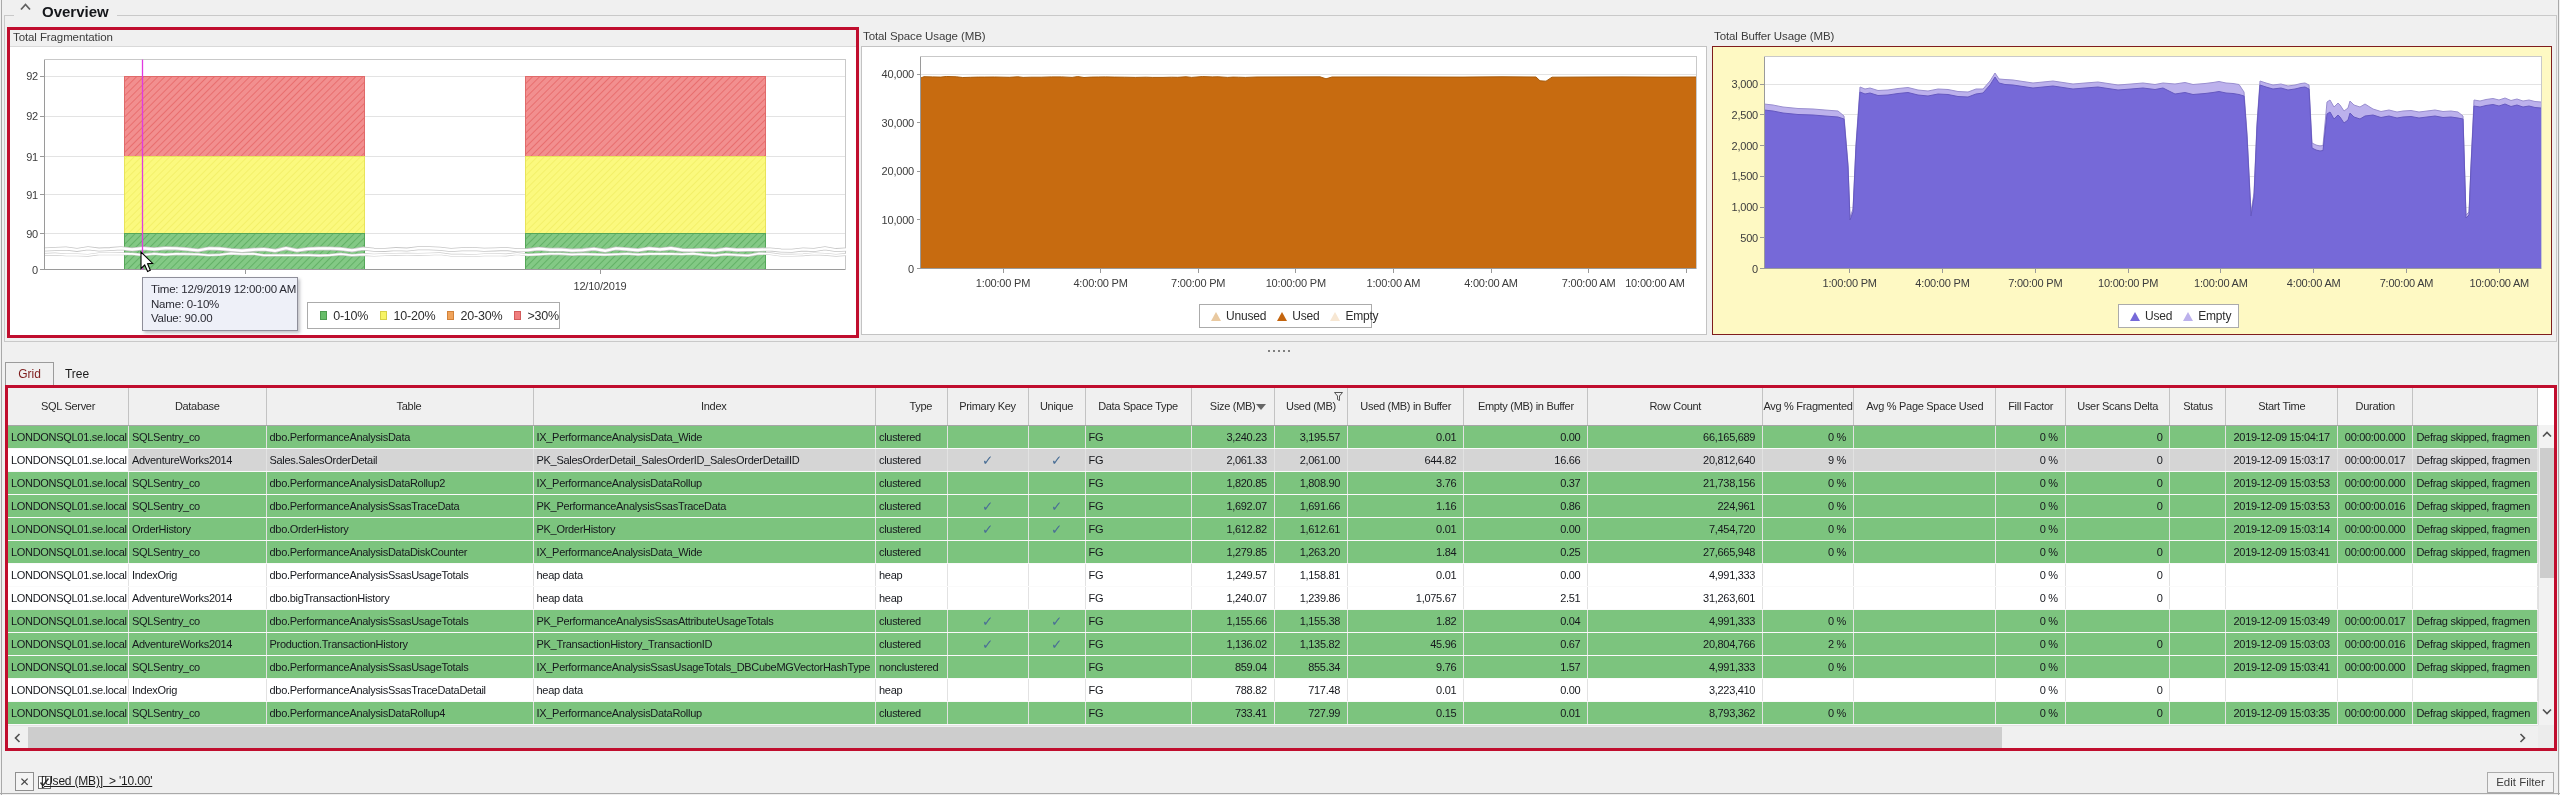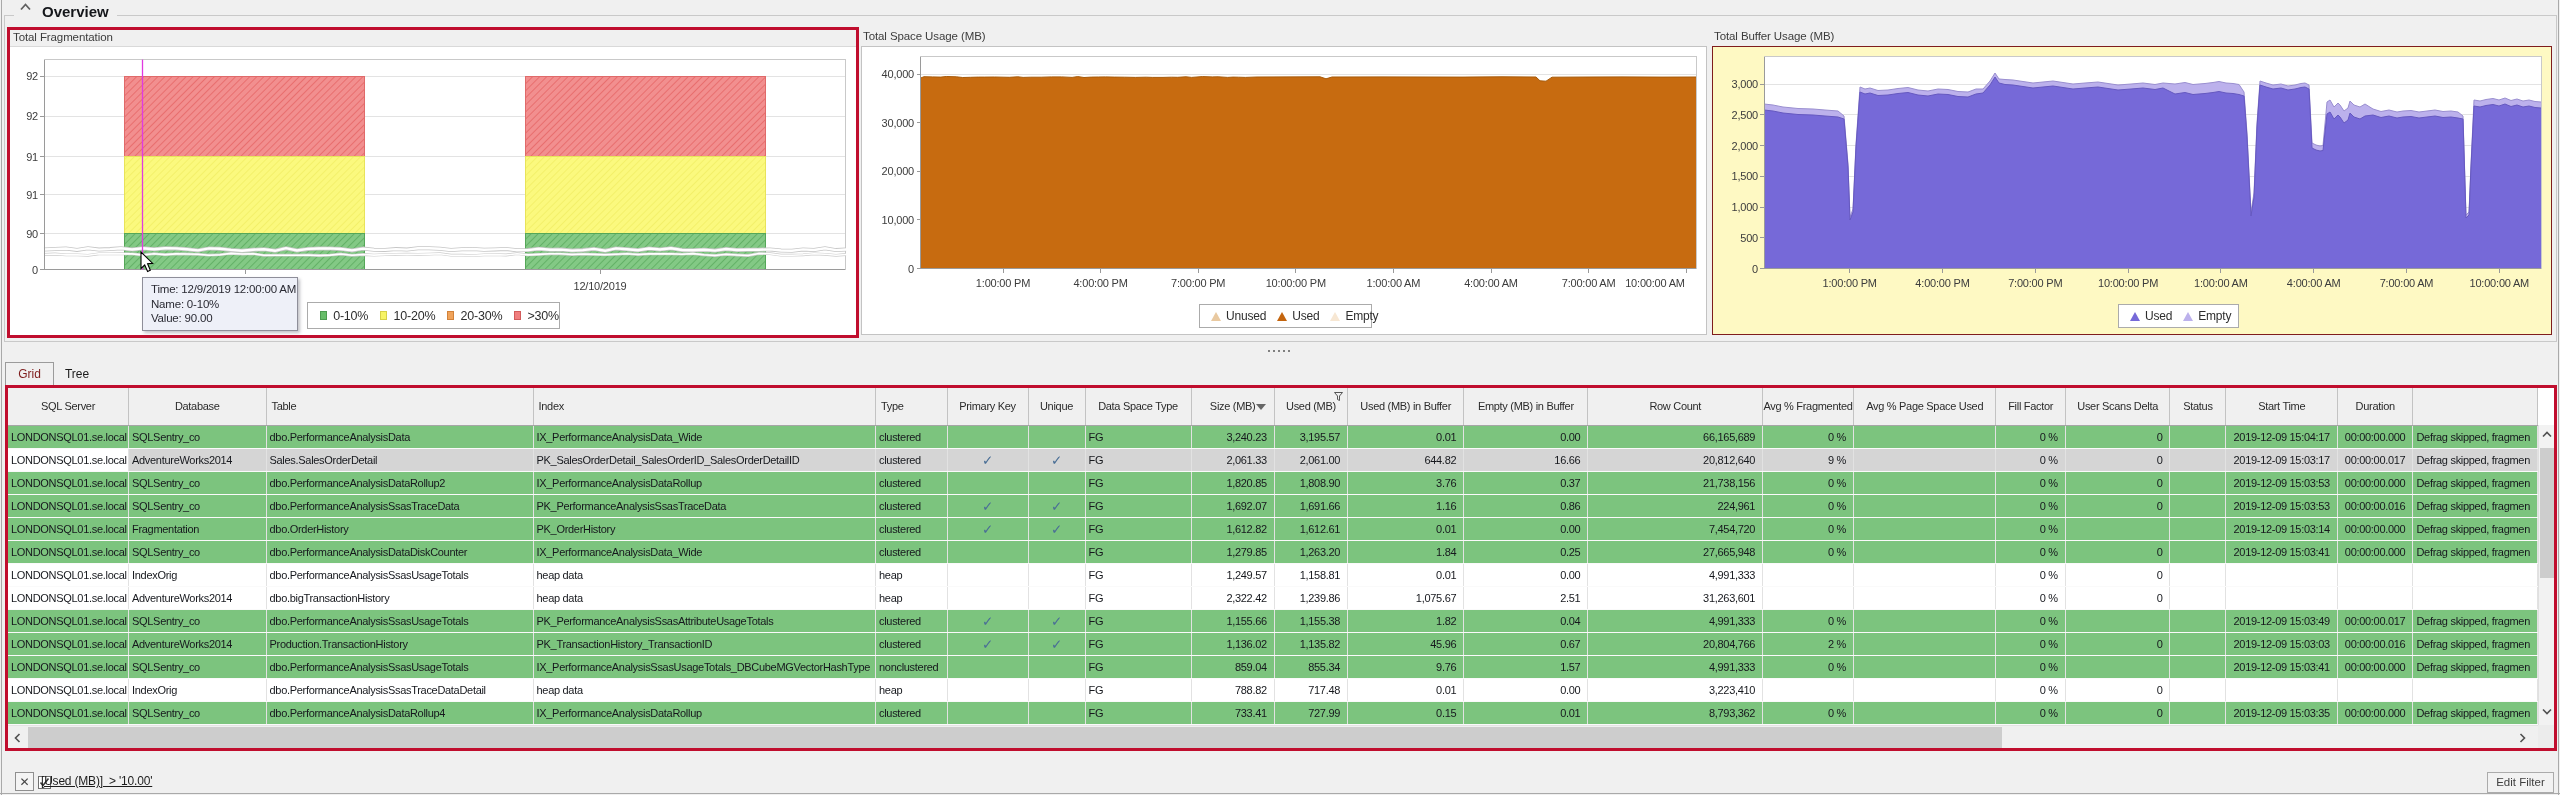--- a/index.html
+++ b/index.html
@@ -40,21 +40,21 @@
 #tabTree { left:54px; top:363px; width:46px; height:23px; text-align:center; font-size:12px; padding-top:4px; color:#1a1a1a; }
 
 #grid { left:5px; top:385px; width:2552px; height:366px; border:3px solid #c00e2e; background:#fff; }
 #gtable { border-collapse:collapse; table-layout:fixed; width:2530px; position:absolute; left:0; top:0; }
 #gtable th, #gtable td { overflow:hidden; white-space:nowrap; font-weight:normal; }
 #gtable th { height:37px; background:#f0f0f0; border-right:1px solid #c3c3c3; border-bottom:1px solid #a6a6a6; font-size:11px; color:#2b2b2b; letter-spacing:-0.3px; position:relative;margin-top:40px; }
 #gtable td { height:23px; border-right:1px solid #e2e2e2; border-bottom:1px solid #fafafa; font-size:11px; letter-spacing:-0.3px; color:#16181d; padding:0 3px; }
 #gtable .al { text-align:left; }
 #gtable .ar { text-align:right; padding-right:7px; }
 #gtable .ac { text-align:center; }
-#gtable .hl { text-align:left; padding-left:5px; }
+#gtable .hl { text-align:center; padding-left:19px; }
 #gtable .hc { text-align:center; }
 tr.rg td { background:#7cc47e; border-right-color:#abdcae; }
 tr.rs td { background:#d5d5d5; border-right-color:#bdbdbd; border-bottom-color:#e9e9e9; }
 tr.rs td.fc { background:#fff; }
 tr.rw td { background:#fff; }
 .ck { color:#4a6f96; font-size:13.5px; }
 .sortarr { position:absolute; right:8px; top:16px; }
 .funnel { position:absolute; right:4px; top:4px; }
 
 #vsb { position:absolute; right:0; top:37px; width:16px; height:300px; background:#f2f2f2; border-left:1px solid #e0e0e0; }
@@ -408,21 +408,21 @@
           <td class="ar"></td>
           <td class="ar">0 %</td>
           <td class="ar">0</td>
           <td class="ac"></td>
           <td class="ar">2019-12-09 15:03:53</td>
           <td class="ar">00:00:00.016</td>
           <td class="al">Defrag skipped, fragmen</td>
         </tr>
 <tr class="rg">
           <td class="al">LONDONSQL01.se.local</td>
-          <td class="al">Fragmentation</td>
+          <td class="al">OrderHistory</td>
           <td class="al">dbo.OrderHistory</td>
           <td class="al">PK_OrderHistory</td>
           <td class="al">clustered</td>
           <td class="ac"><span class="ck">✓</span></td>
           <td class="ac"><span class="ck">✓</span></td>
           <td class="al">FG</td>
           <td class="ar">1,612.82</td>
           <td class="ar">1,612.61</td>
           <td class="ar">0.01</td>
           <td class="ar">0.00</td>
@@ -484,21 +484,21 @@
         </tr>
 <tr class="rw">
           <td class="al">LONDONSQL01.se.local</td>
           <td class="al">AdventureWorks2014</td>
           <td class="al">dbo.bigTransactionHistory</td>
           <td class="al">heap data</td>
           <td class="al">heap</td>
           <td class="ac"></td>
           <td class="ac"></td>
           <td class="al">FG</td>
-          <td class="ar">2,322.42</td>
+          <td class="ar">1,240.07</td>
           <td class="ar">1,239.86</td>
           <td class="ar">1,075.67</td>
           <td class="ar">2.51</td>
           <td class="ar">31,263,601</td>
           <td class="ar"></td>
           <td class="ar"></td>
           <td class="ar">0 %</td>
           <td class="ar">0</td>
           <td class="ac"></td>
           <td class="ar"></td>

